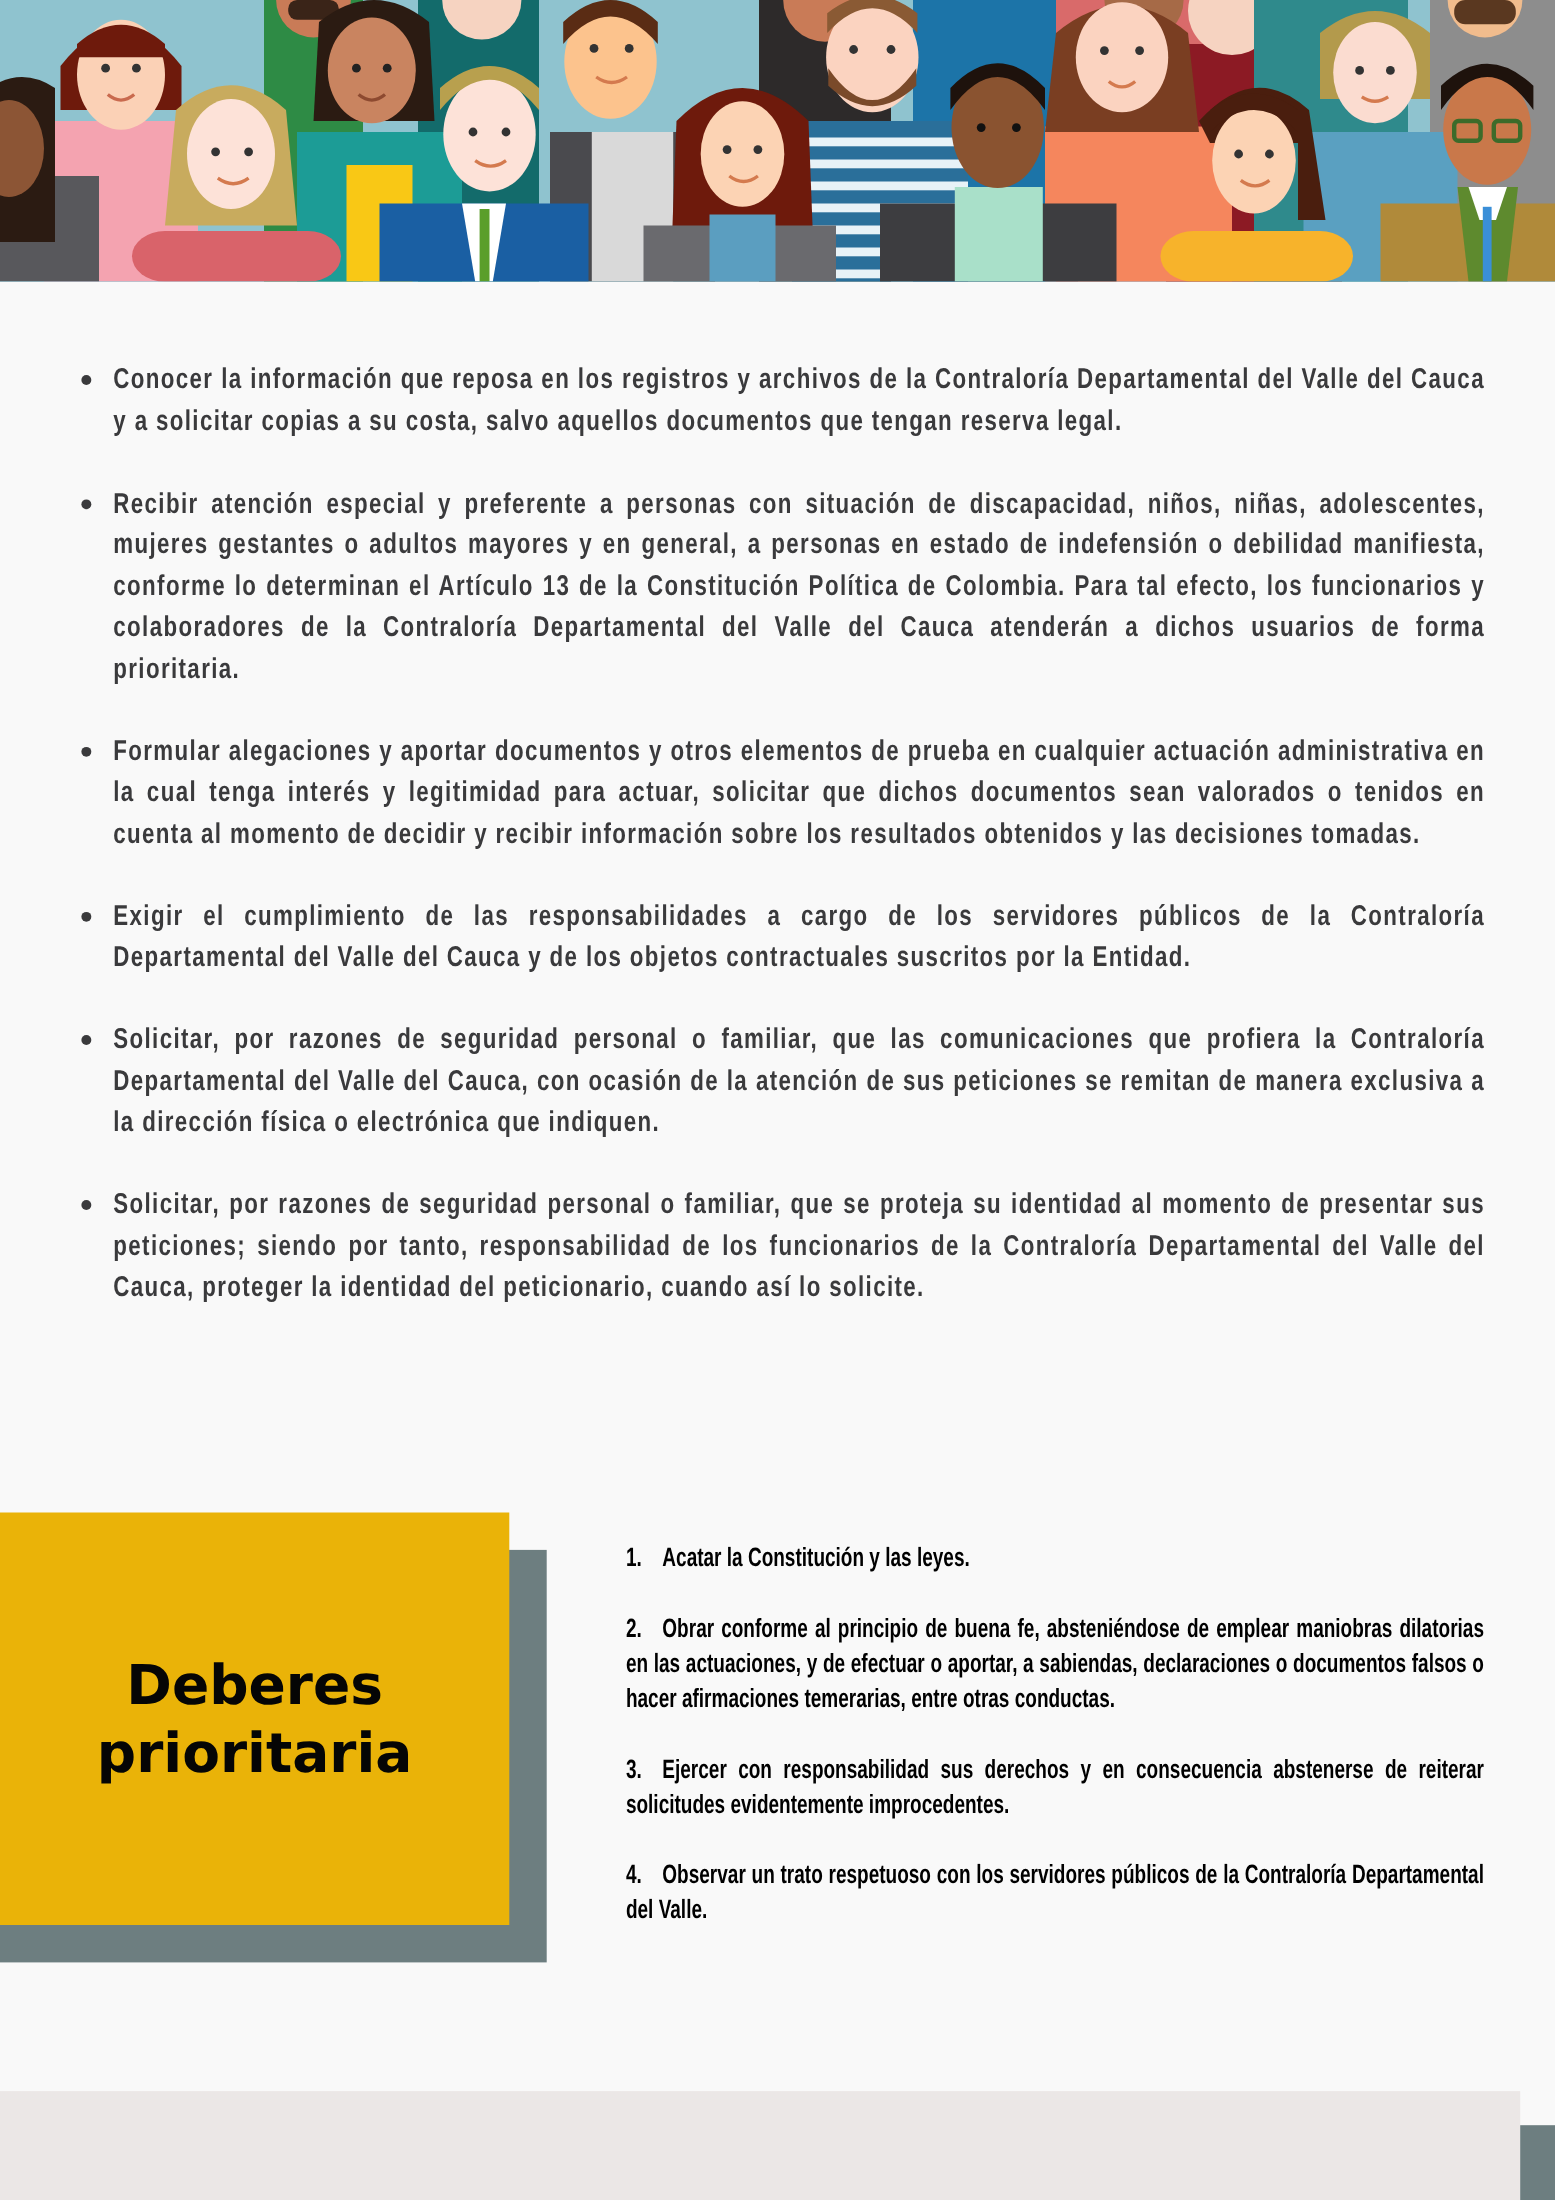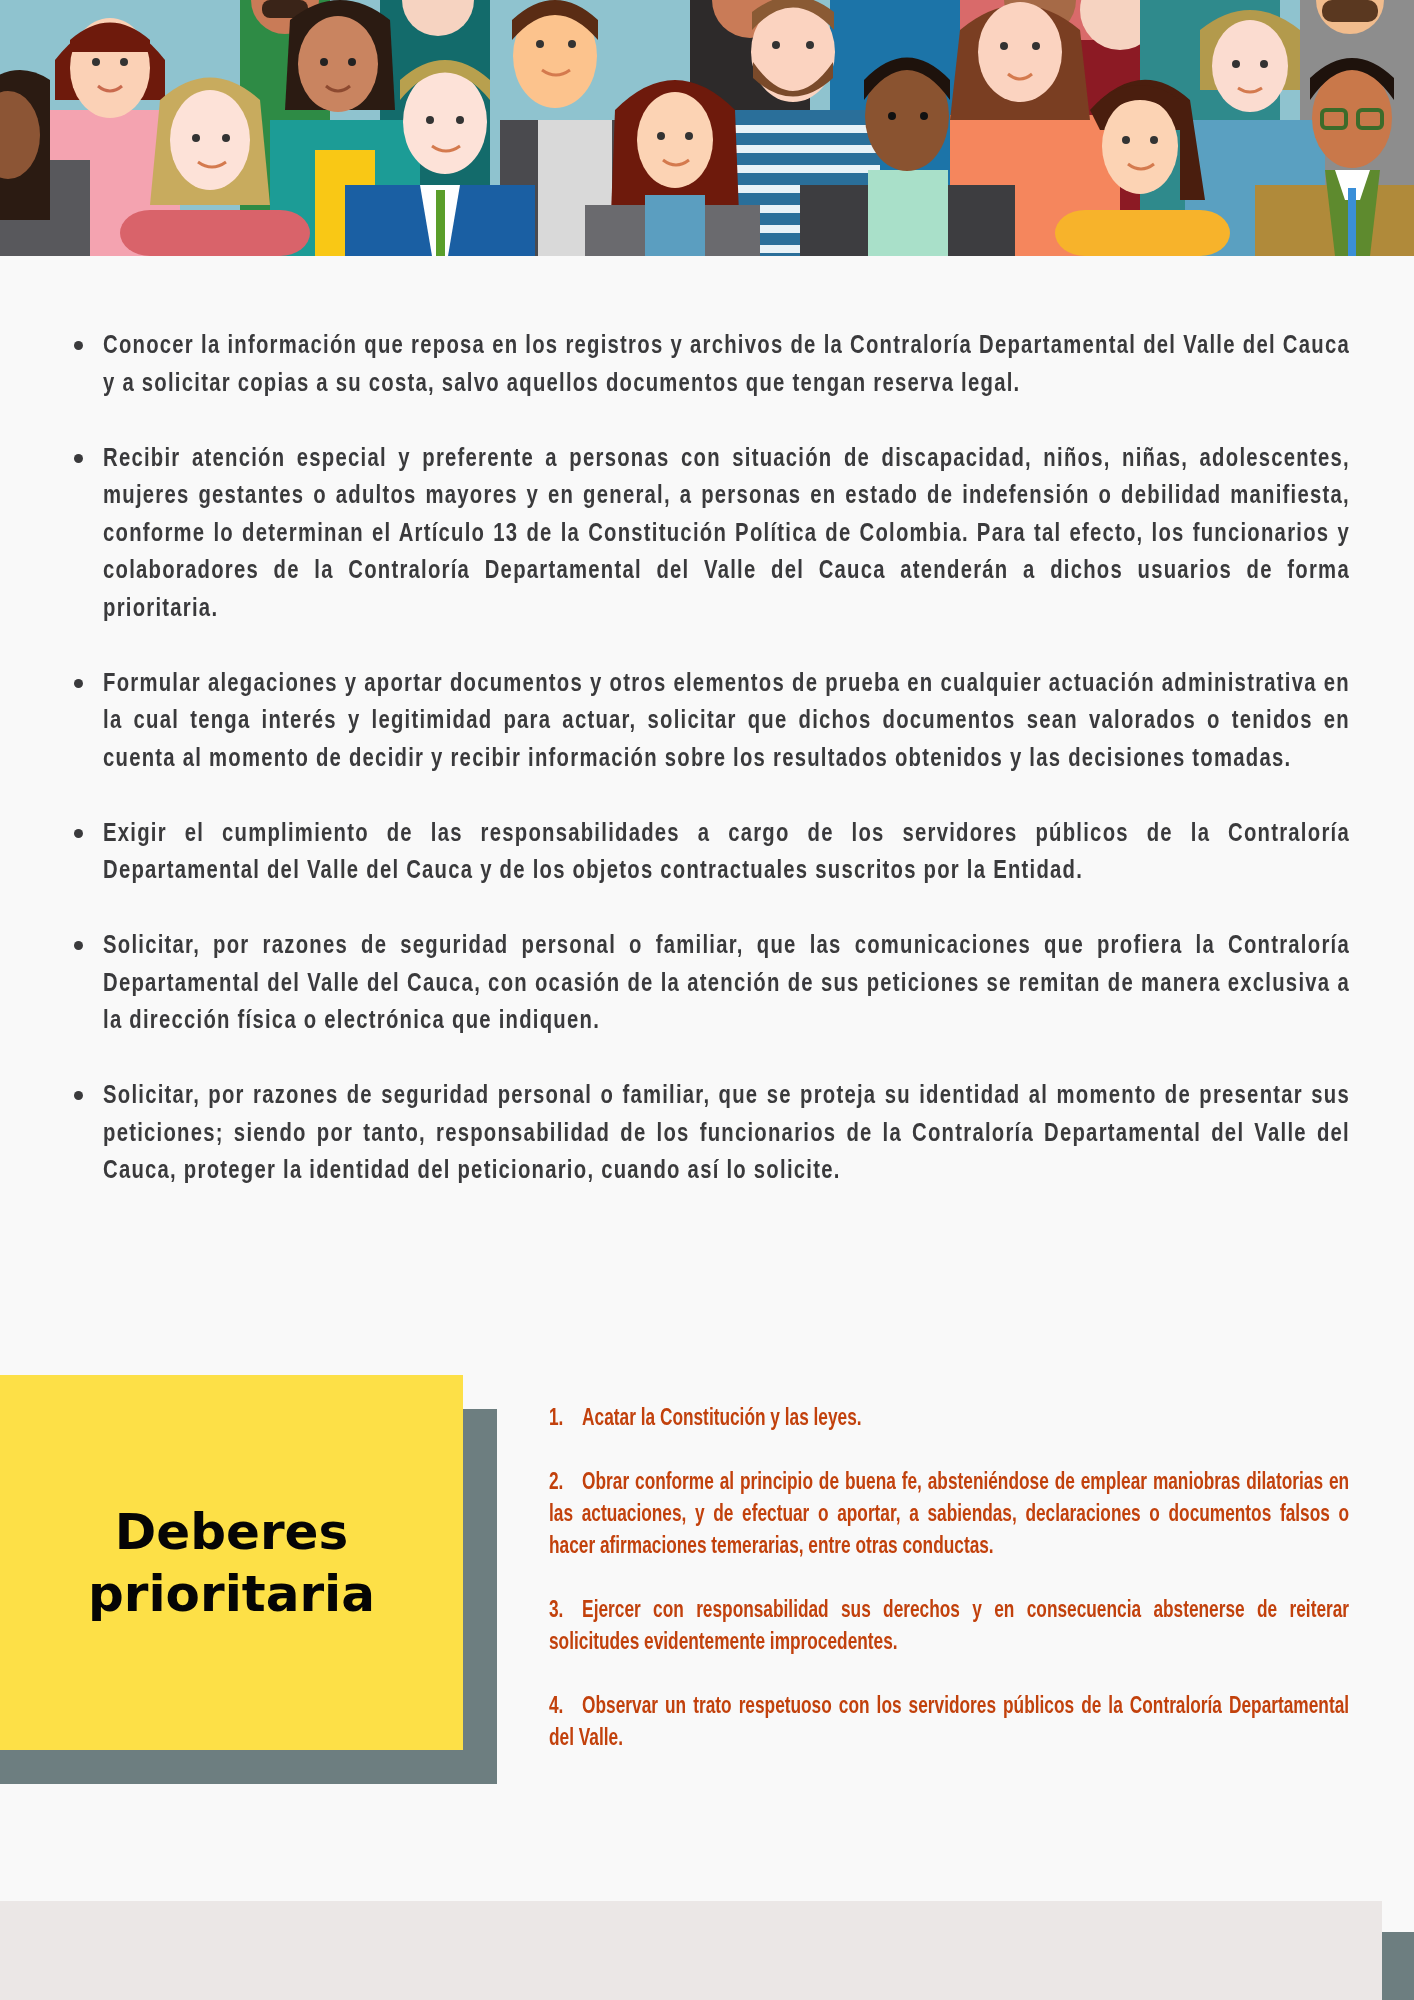--- a/index.html
+++ b/index.html
@@ -17,29 +17,29 @@
     color: #3a3a3c; font-weight: bold; font-size: 26px; line-height: 37.5px;
     text-align: justify; letter-spacing: 1.6px;
     font-family: "Liberation Sans Narrow", "Liberation Sans", sans-serif;
   }
   .rights li .txt { display: block; transform: scaleX(0.78); transform-origin: left top; width: 128.2%; }
   .rights li .bullet {
     position: absolute; left: 2px; top: 15px; width: 9px; height: 9px; border-radius: 50%; background: #3a3a3c;
   }
 
   .duties-card-shadow { position: absolute; left: 0; top: 1409px; width: 497px; height: 375px; background: #6d7e80; }
-  .duties-card { position: absolute; left: 0; top: 1375px; width: 463px; height: 375px; background: #fde047;
+  .duties-card { position: absolute; left: 0; top: 1375px; width: 463px; height: 375px; background: #eab308;
     display: flex; flex-direction: column; align-items: center; justify-content: center; text-align: center; }
   .duties-title { font-family: "DejaVu Sans", sans-serif; font-weight: bold; font-size: 50px; line-height: 62px; color: #050505; margin: 0; }
   .duties-sub { font-family: "DejaVu Sans", sans-serif; font-weight: bold; font-size: 25px; line-height: 38px; color: #050505; margin-top: 4px; width: 440px; }
 
   .duties-list { position: absolute; left: 549px; top: 1401px; width: 800px; margin: 0; padding: 0; list-style: none; }
   .duties-list li {
-    color: #c2410c; font-weight: bold; font-size: 24px; line-height: 32px; margin-bottom: 32px;
-    text-align: justify; font-family: "Liberation Sans Narrow", "Liberation Sans", sans-serif;
+    color: #000000; font-weight: bold; font-size: 24px; line-height: 32px; margin-bottom: 32px;
+    text-align: justify; font-family: "Liberation Sans Narrow", "Liberation Sans", sans-serif; margin-left: 20px;
   }
   .duties-list li .inner { display: block; transform: scaleX(0.72); transform-origin: left top; width: 138.9%; }
   .duties-list li .num { display: inline-block; min-width: 46px; }
 
   .footer-band { position: absolute; left: 0; top: 1901px; width: 1382px; height: 99px; background: #ebe7e6; }
   .footer-accent { position: absolute; left: 1382px; top: 1932px; width: 32px; height: 68px; background: #6d7e80; }
 </style>
 </head>
 <body>
 

